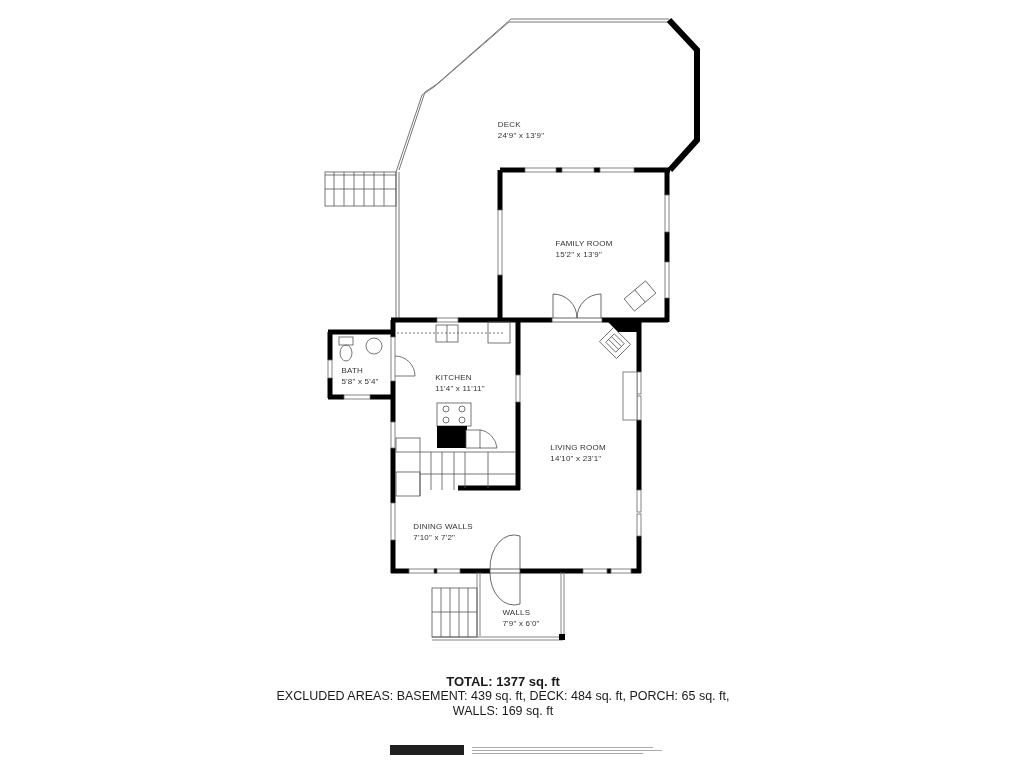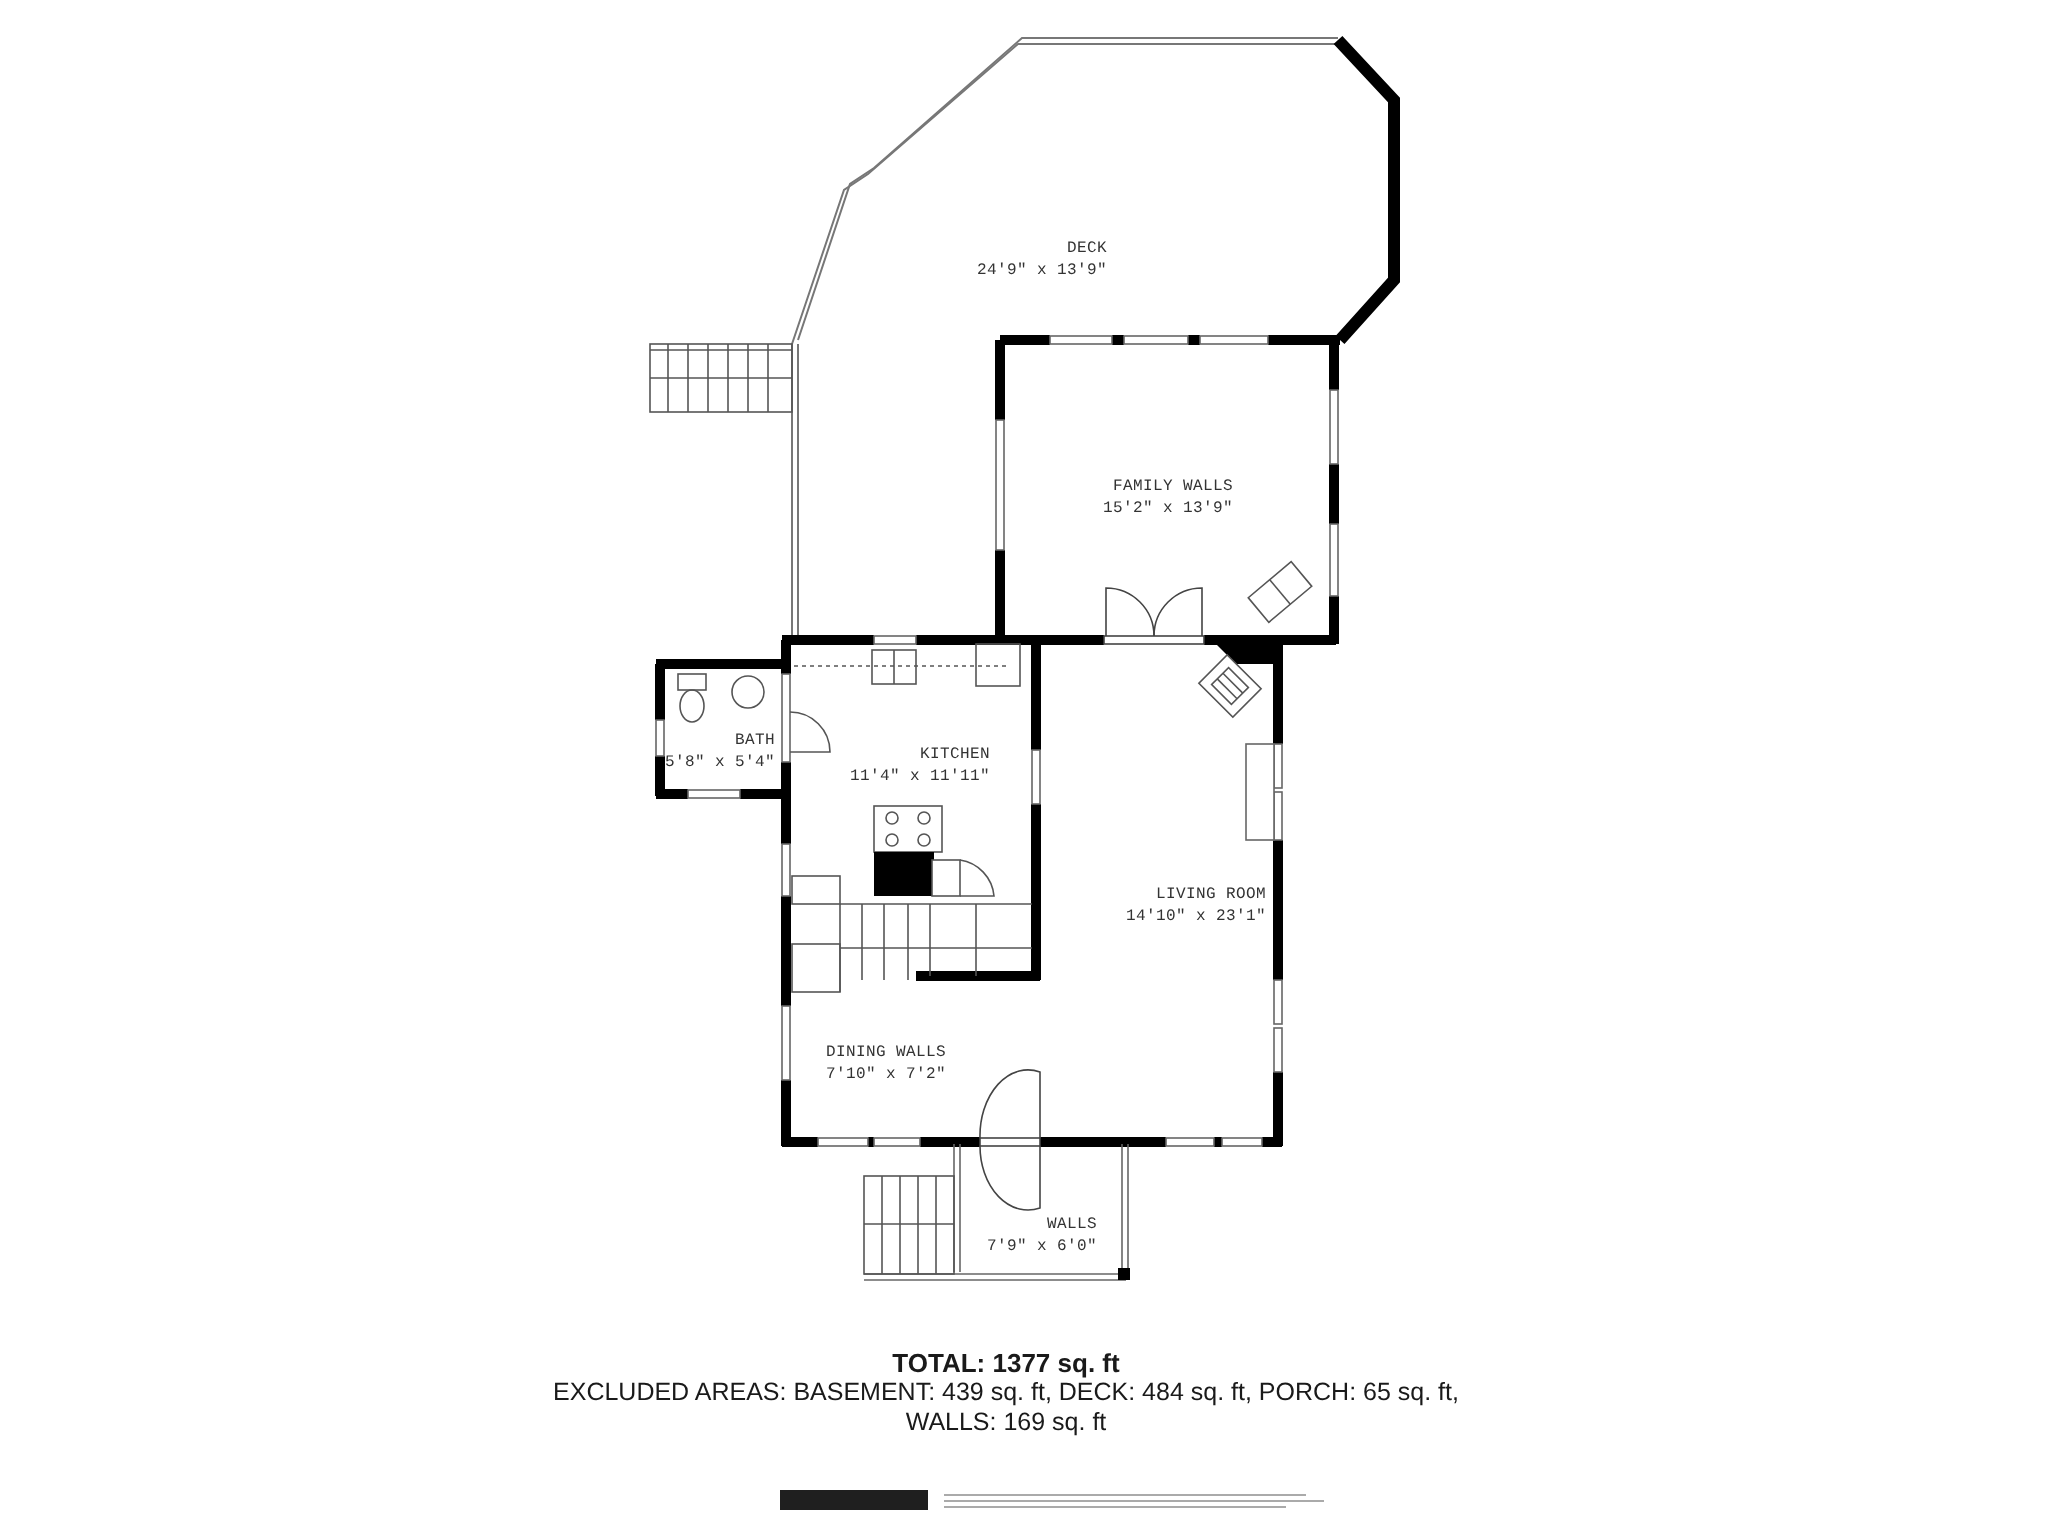--- a/index.html
+++ b/index.html
@@ -1,18 +1,18 @@
 <!DOCTYPE html>
 <html><head>
 <meta charset="utf-8">
 <style>
   html, body { margin:0; padding:0; background:#ffffff; }
   body { width:1024px; height:768px; position:relative; overflow:hidden; font-family:"Liberation Sans", sans-serif; color:#222; }
   #plan { position:absolute; left:0; top:0; width:1024px; height:768px; }
-  .room-label { position:absolute; text-align:right; font-size:8px; line-height:11px; color:#333; letter-spacing:0.2px; transform:translateX(-50%); white-space:nowrap;font-family:Liberation Mono, monospace; }
+  .room-label { position:absolute; text-align:left; font-size:8px; line-height:11px; color:#333; letter-spacing:0.2px; transform:translateX(-50%); white-space:nowrap; }
   .room-label .name { display:block; }
   .room-label .dims { display:block; }
   #totals { position:absolute; left:0; width:1006px; top:674px; text-align:center; color:#1a1a1a; }
   #totals .total { font-weight:bold; font-size:13px; line-height:15px; }
   #totals .line { font-size:12.5px; line-height:15px; }
   #footer { position:absolute; top:745px; left:390px; width:270px; height:12px; }
   #footer .logo { position:absolute; left:0; top:0; width:74px; height:10px; background:#1f1f1f; color:#ccc; font-size:3px; line-height:10px; padding-left:3px; box-sizing:border-box; overflow:hidden; }
   #footer .disclaimer { position:absolute; left:82px; top:0; width:190px; font-size:2.6px; line-height:3px; color:#777; overflow:hidden; height:10px; }
 </style>
 </head>
@@ -192,32 +192,32 @@
     <line x1="468" y1="588" x2="468" y2="637"></line>
     <line x1="432" y1="612" x2="477" y2="612"></line>
   </g>
 </svg>
 
 <div class="room-label" style="left:521px; top:119px;">
   <span class="name">DECK</span>
   <span class="dims">24'9" x 13'9"</span>
 </div>
 <div class="room-label" style="left:584px; top:238px;">
-  <span class="name">FAMILY WALLS</span>
+  <span class="name">FAMILY ROOM</span>
   <span class="dims">15'2" x 13'9"</span>
 </div>
 <div class="room-label" style="left:360px; top:365px;">
   <span class="name">BATH</span>
   <span class="dims">5'8" x 5'4"</span>
 </div>
 <div class="room-label" style="left:460px; top:372px;">
   <span class="name">KITCHEN</span>
   <span class="dims">11'4" x 11'11"</span>
 </div>
-<div class="room-label" style="left:578px; top:442px;margin-left:20px;">
+<div class="room-label" style="left:578px; top:442px;">
   <span class="name">LIVING ROOM</span>
   <span class="dims">14'10" x 23'1"</span>
 </div>
 <div class="room-label" style="left:443px; top:521px;">
   <span class="name">DINING WALLS</span>
   <span class="dims">7'10" x 7'2"</span>
 </div>
 <div class="room-label" style="left:521px; top:607px;">
   <span class="name">WALLS</span>
   <span class="dims">7'9" x 6'0"</span>

